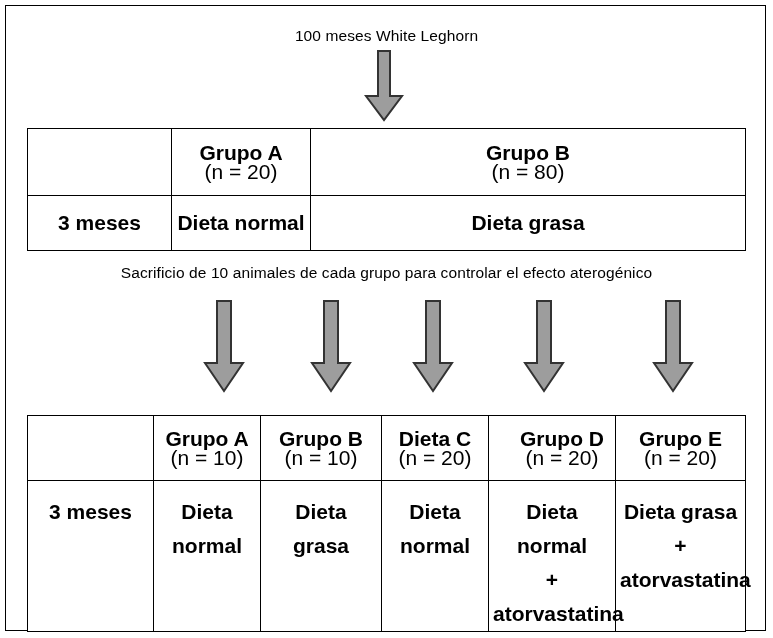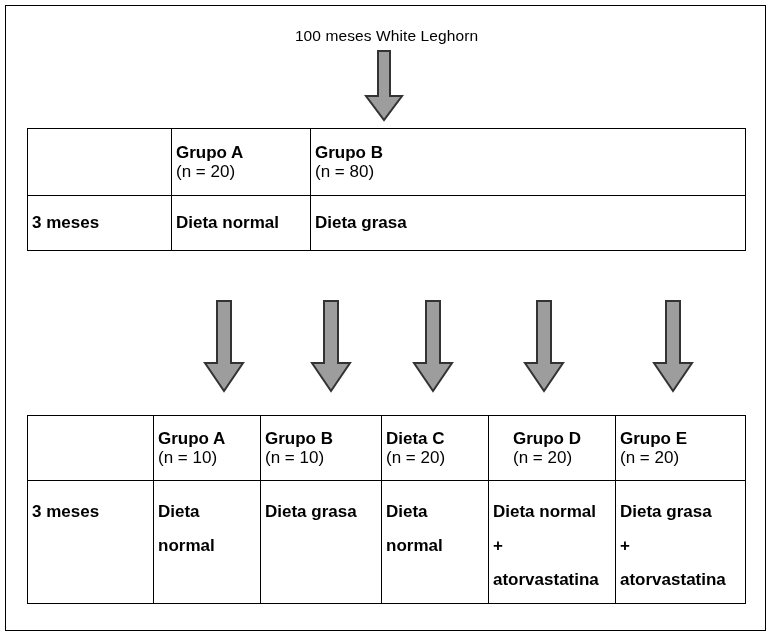--- a/index.html
+++ b/index.html
@@ -61,23 +61,23 @@
 
   
   table.flow-table {
     position: absolute;
     border-collapse: collapse;
     table-layout: fixed;
     background: #ffffff;
   }
   table.flow-table td {
     border: 1px solid #000000;
-    text-align: left;
+    text-align: center;
     vertical-align: middle;
-    font-size: 17px;
+    font-size: 21px;
     padding: 0 4px;
     box-sizing: border-box;
   }
   td.hdr {
     font-weight: bold;
     line-height: 19px;
   }
   td.hdr .nline {
     font-weight: normal;
     display: block;
@@ -130,20 +130,21 @@
         </td>
       </tr>
       <tr class="row-body">
         <td class="body-cell">3 meses</td>
         <td class="body-cell">Dieta normal</td>
         <td class="body-cell">Dieta grasa</td>
       </tr>
     </tbody>
   </table>
 
+  <div class="mid-caption">Sacrificio de 10 animales de cada grupo para controlar el efecto aterogénico</div>
 
   <div class="arrow" style="left:203px; top:300px;">
     <svg width="42" height="93" viewBox="0 0 42 93">
       <polygon points="14,1 28,1 28,63 40,63 21,91 2,63 14,63" fill="#9d9d9d" stroke="#333333" stroke-width="2" stroke-linejoin="miter"></polygon>
     </svg>
   </div>
   <div class="arrow" style="left:310px; top:300px;">
     <svg width="42" height="93" viewBox="0 0 42 93">
       <polygon points="14,1 28,1 28,63 40,63 21,91 2,63 14,63" fill="#9d9d9d" stroke="#333333" stroke-width="2" stroke-linejoin="miter"></polygon>
     </svg>

